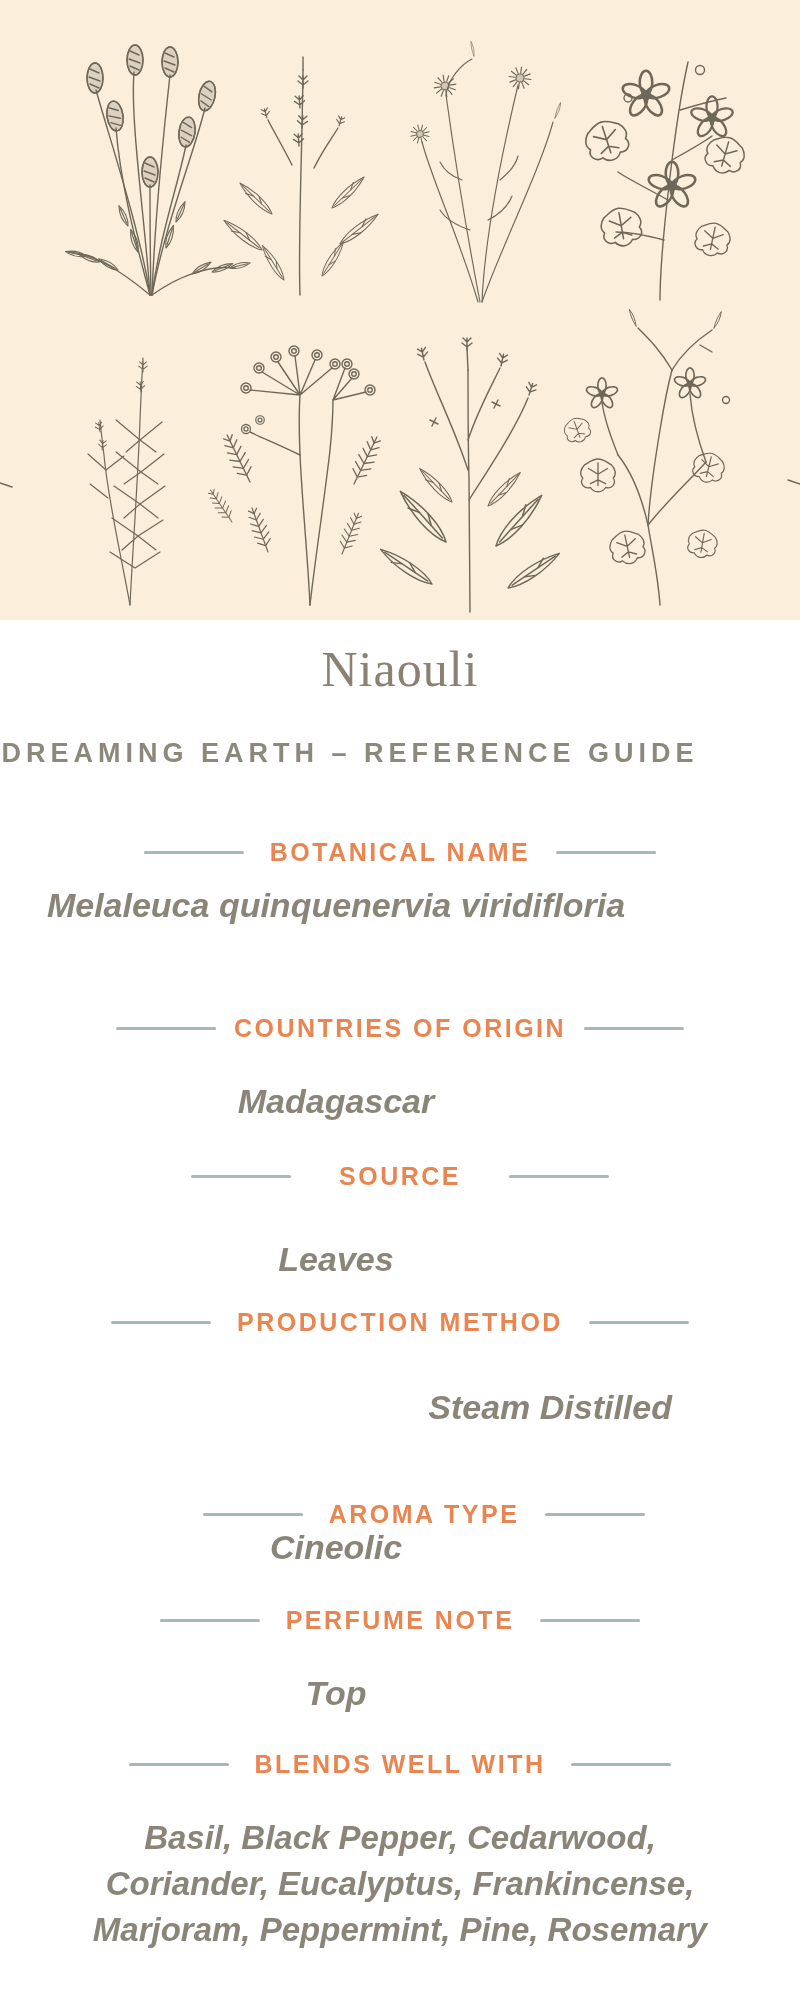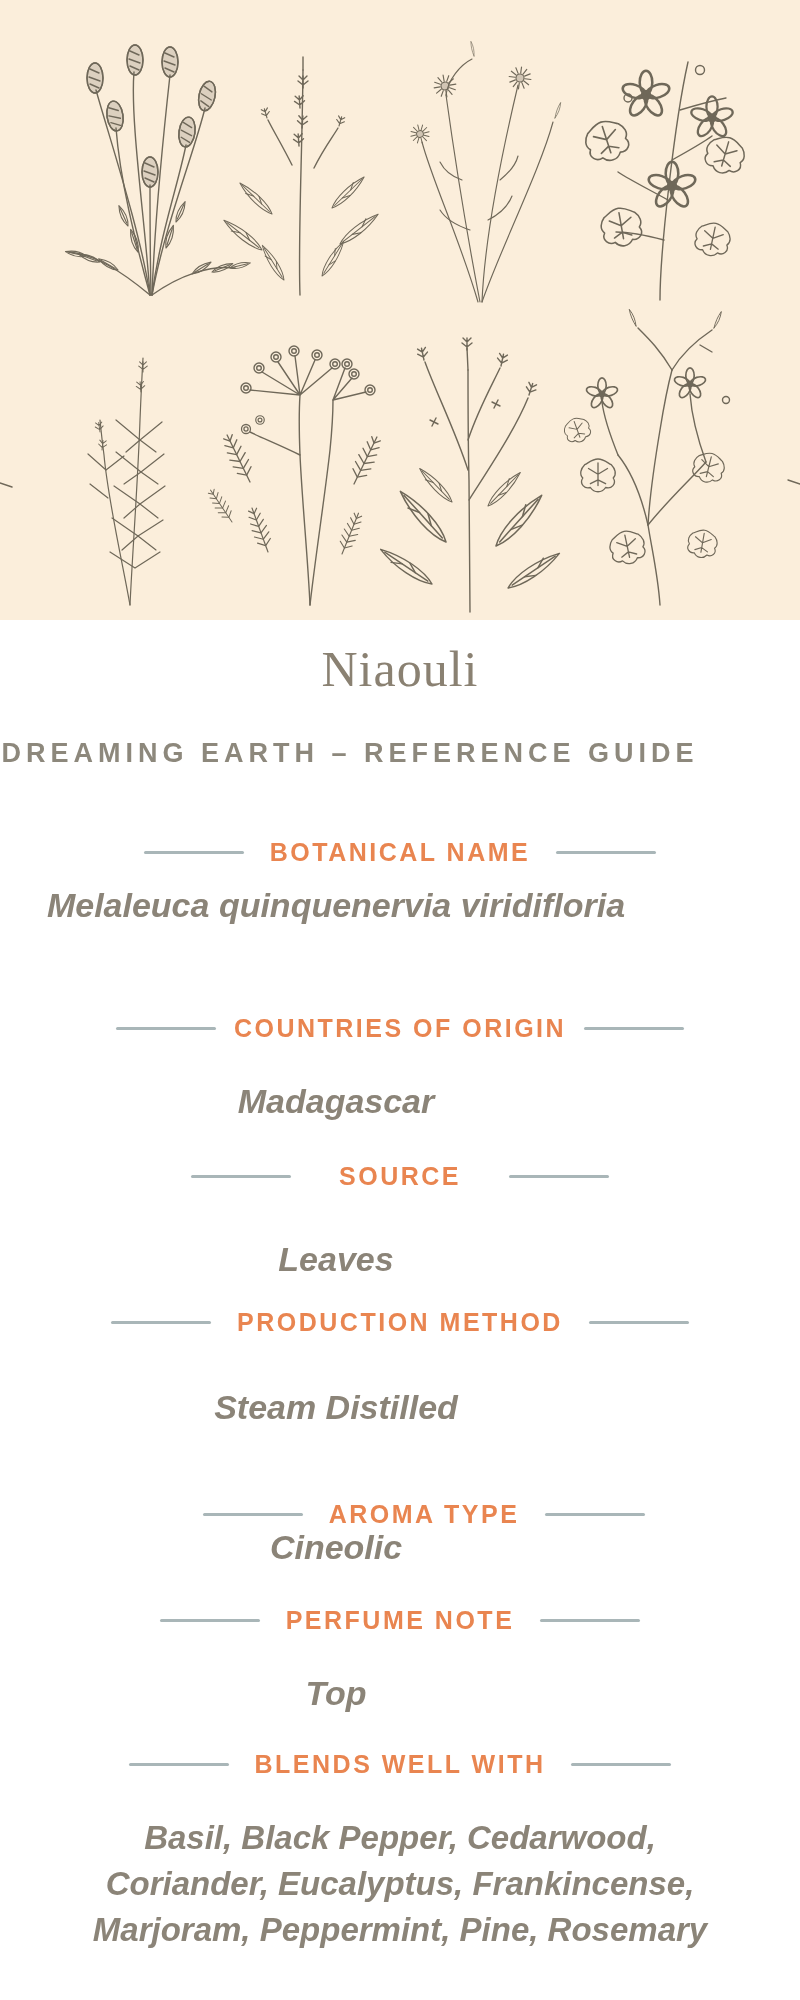--- a/index.html
+++ b/index.html
@@ -28,21 +28,21 @@
   }
   .sec-h .line{width:100px;height:3px;background:#a9b6b8;border-radius:2px;flex:0 0 auto;}
   
   .sec-v{
     position:absolute;left:0;width:672px;text-align:center;
     font-style:italic;font-weight:700;font-size:34px;color:#8b8478;
   }
   .h0{top:838px;} .v0{top:886px;}
   .h1{top:1014px;gap:18px;} .v1{top:1082px;}
   .h2{top:1162px;gap:48px;} .v2{top:1240px;}
-  .h3{top:1308px;} .v3{top:1388px;}
+  .h3{top:1308px;} .v3{top:1388px;text-align:right;}
   .h4{top:1500px;margin-left:24px;} .v4{top:1528px;}
   .h5{top:1606px;} .v5{top:1674px;}
   .h6{top:1750px;}
   .v6{top:1815px;left:80px;width:640px;font-size:33px;line-height:46px;}
 </style>
 </head>
 <body>
 
 <div class="canvas">
 

